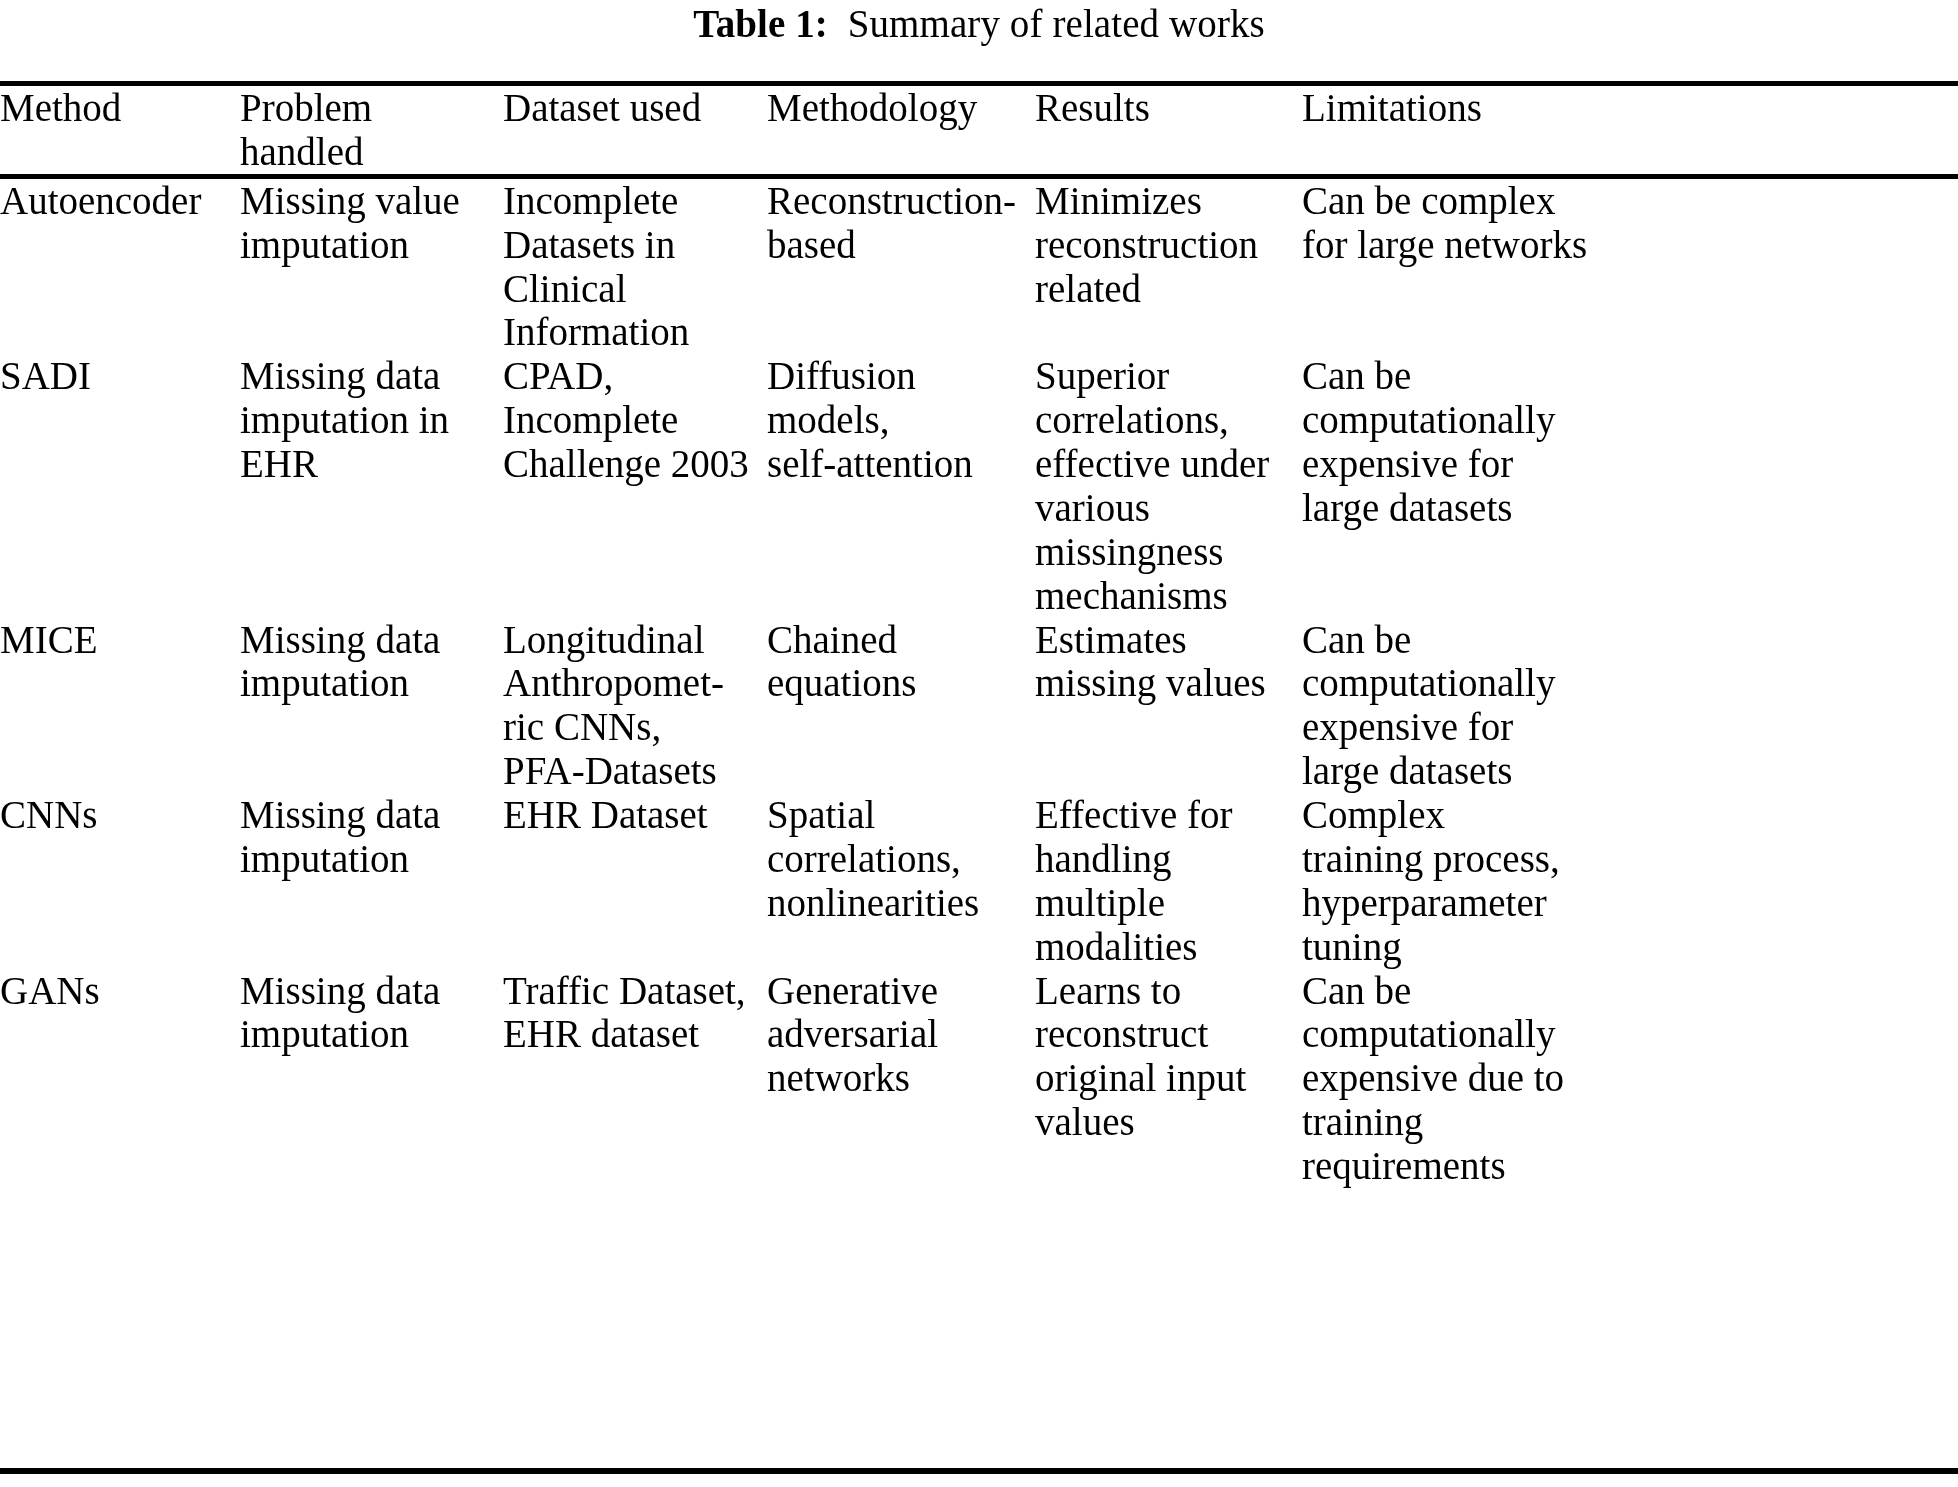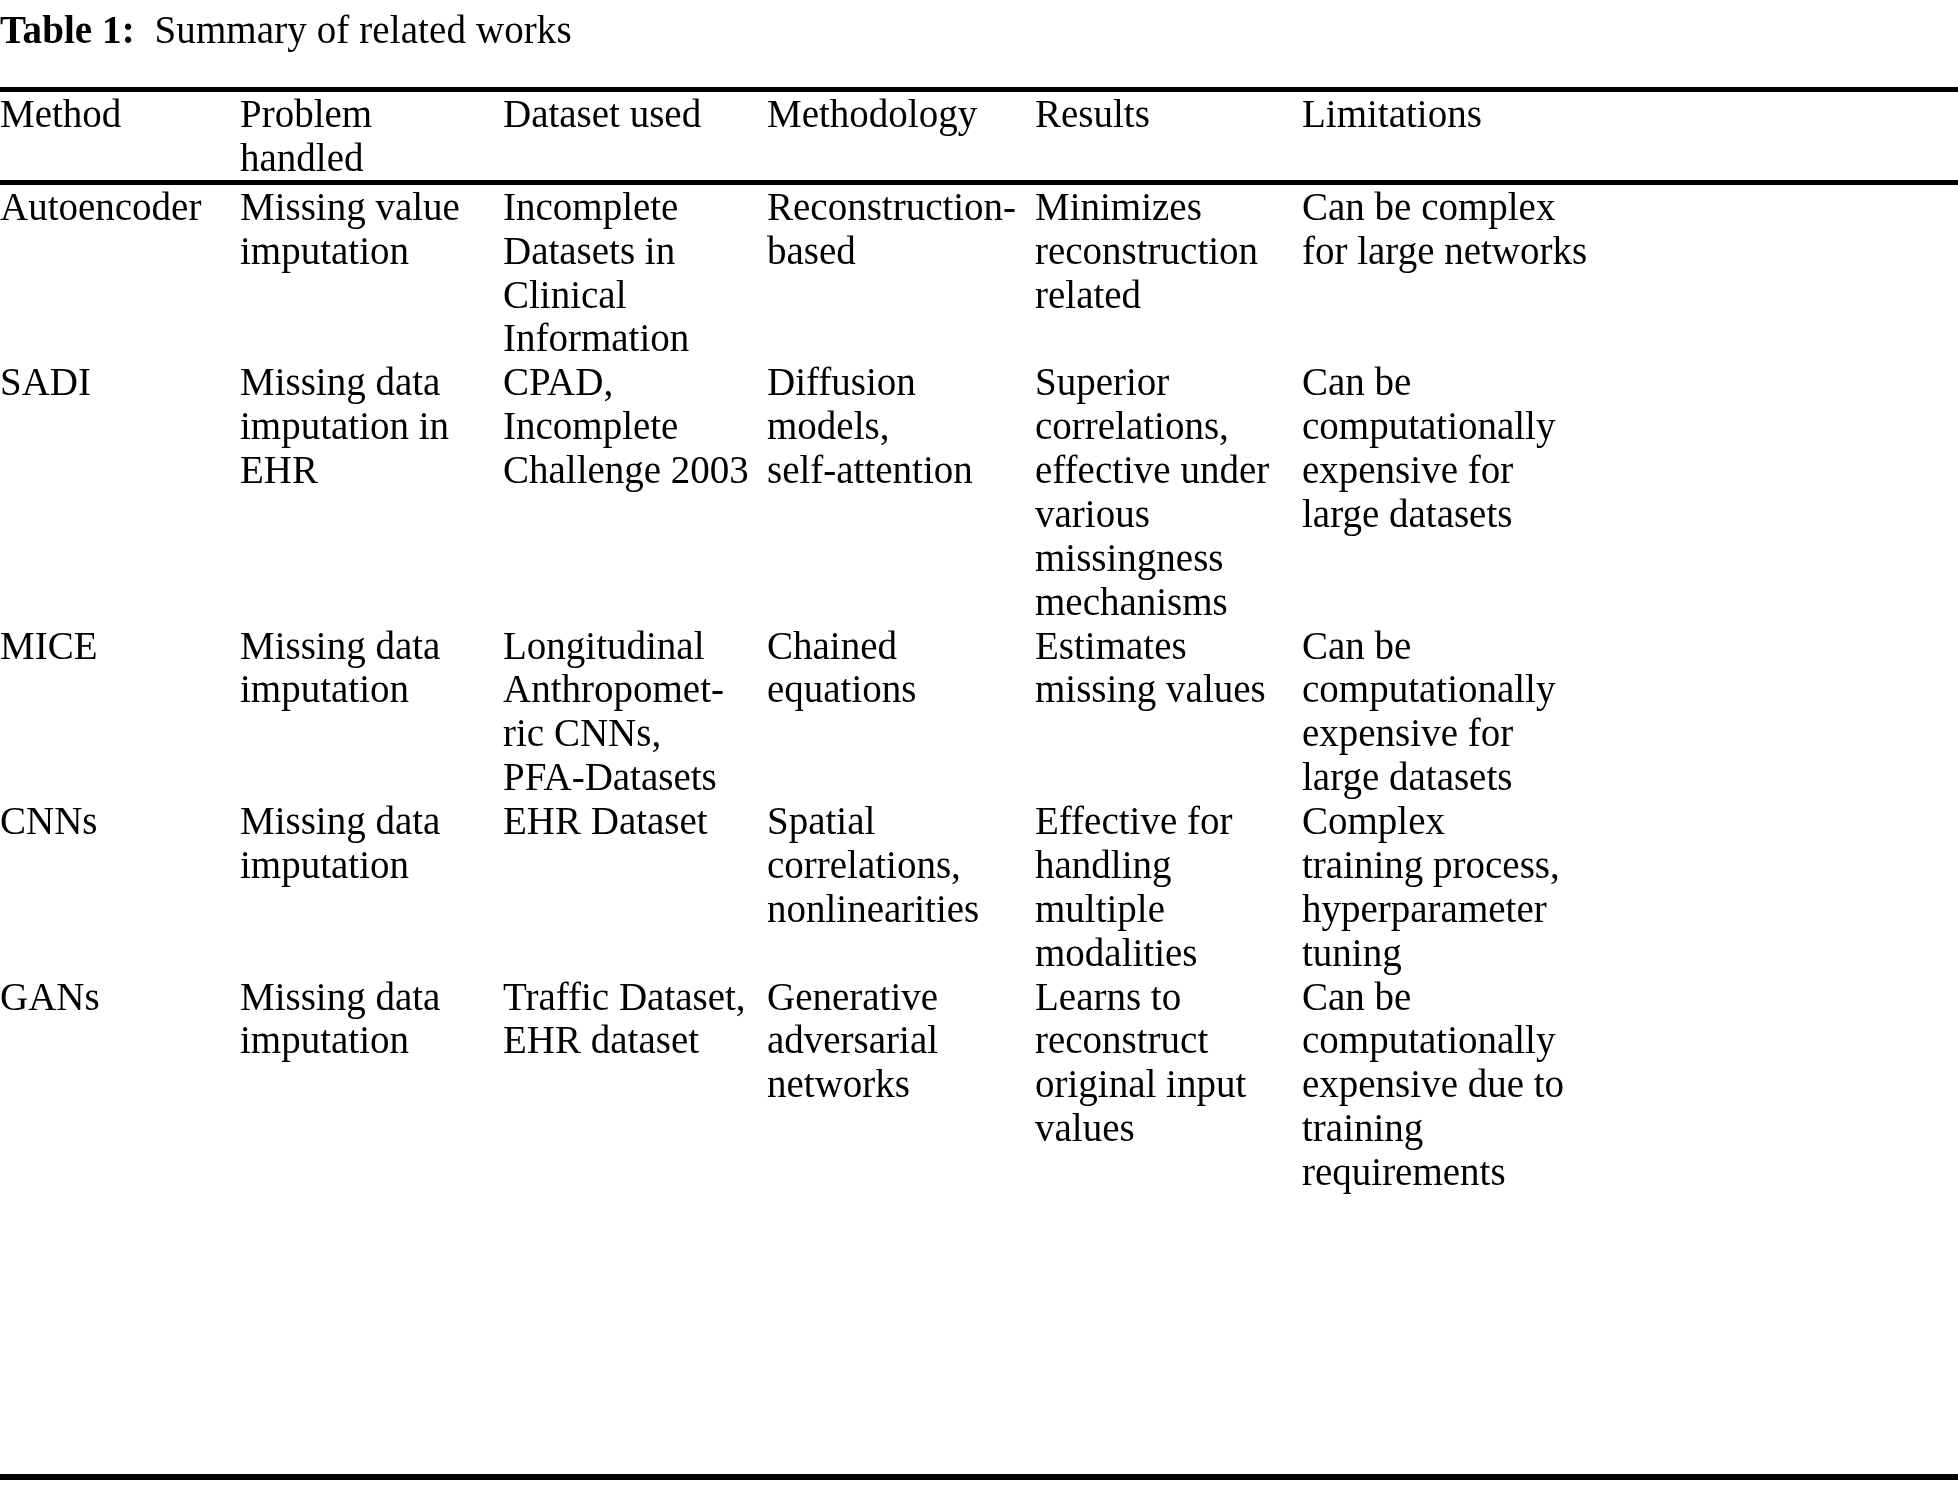--- a/index.html
+++ b/index.html
@@ -15,23 +15,24 @@
     color: #000000;
     -webkit-font-smoothing: antialiased;
   }
   .page {
     position: relative;
     width: 1958px;
     height: 1487px;
     box-sizing: border-box;
   }
   .caption {
+    text-align: center;
     font-size: 39px;
     line-height: 1.0;
-    padding-top: 10px;
+    padding-top: 4px;
     padding-bottom: 0px;
     white-space: nowrap;
     letter-spacing: 0.1px;
   }
   .caption .cap-label {
     font-weight: bold;
   }
   .caption .cap-text {
     font-weight: normal;
   }

